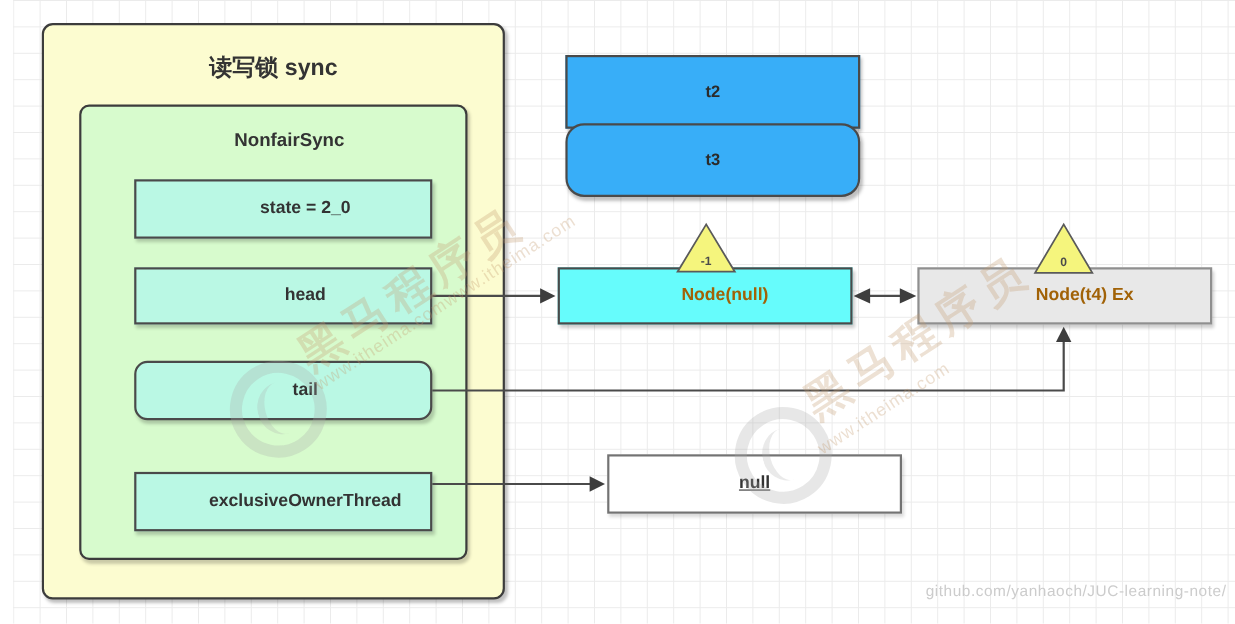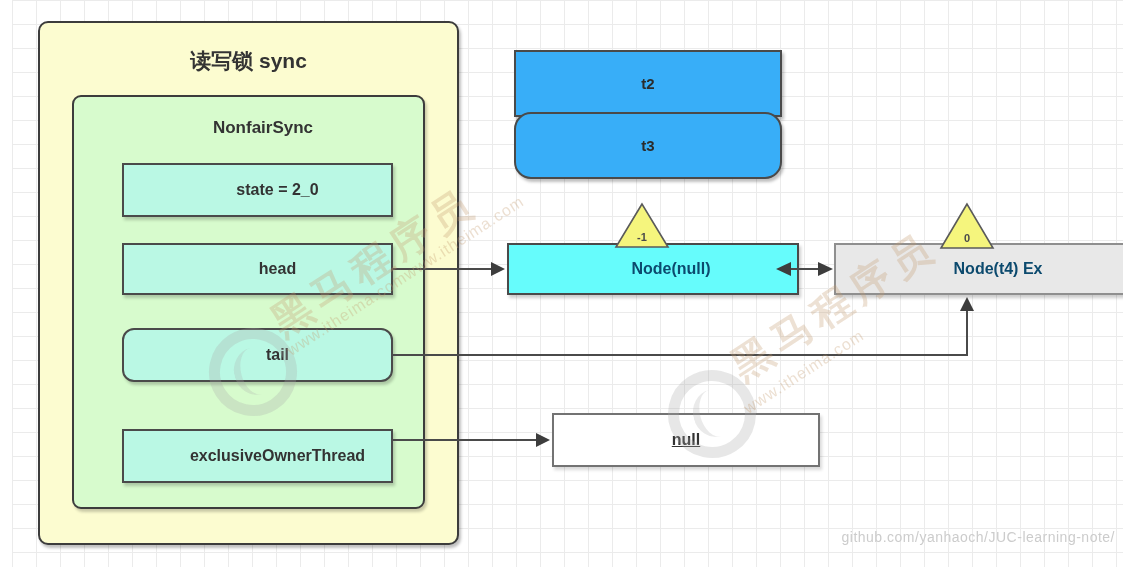--- a/index.html
+++ b/index.html
@@ -74,23 +74,23 @@
     box-shadow: 2px 3px 3px rgba(0,0,0,0.25);
     display: flex; align-items: center; justify-content: center;
     font-size: 15px; font-weight: bold; color: #2b2b2b;
     z-index: 3;
   }
   .thread-t2 { top: 50px; }
   .thread-t3 { top: 112px; border-radius: 17px; }
 
   
   .node-box {
-    width: 292px; height: 52px; top: 243px;
-    display: flex; align-items: center; justify-content: center;
-    font-size: 16px; font-weight: bold; color: #0c4a6e;
+    width: 268px; height: 52px; top: 243px;
+    display: flex; align-items: center; justify-content: center;
+    font-size: 16px; font-weight: bold; color: #a16207;
     box-shadow: 2px 3px 3px rgba(0,0,0,0.2);
     z-index: 3;
     padding-left: 36px;
   }
   .node-head {
     left: 495px;
     background: #66FCFC;
     border: 2px solid #4a4a4a;
   }
   .node-tail {

